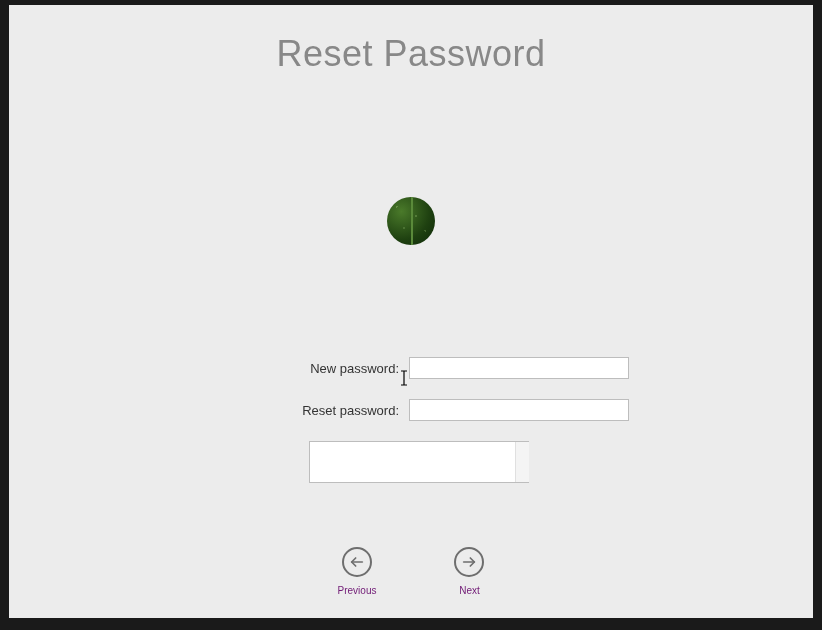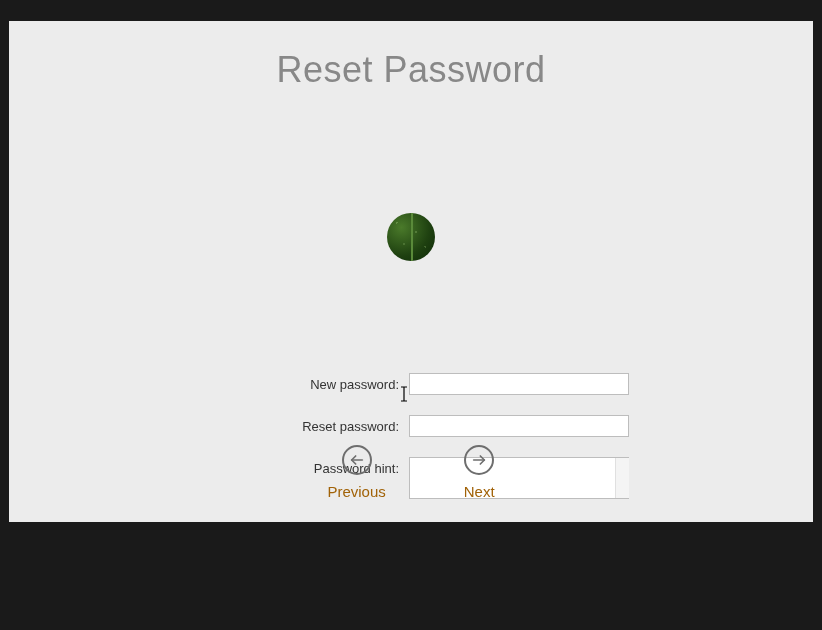--- a/index.html
+++ b/index.html
@@ -9,23 +9,23 @@
     }
     body {
       font-family: -apple-system, BlinkMacSystemFont, "Helvetica Neue", Helvetica, Arial, sans-serif;
       background: #1a1a1a;
       width: 822px;
       height: 630px;
       overflow: hidden;
     }
     .window {
       background: #ececec;
-      margin: 21px 9px;
+      margin: 5px 9px;
       width: 804px;
-      height: 501px;
+      height: 613px;
       position: relative;
     }
     .title {
       text-align: center;
       font-size: 36px;
       font-weight: 400;
       color: #888888;
       padding-top: 28px;
       letter-spacing: 0.5px;
     }
@@ -137,22 +137,22 @@
       display: flex;
       align-items: center;
       justify-content: center;
       margin-bottom: 8px;
     }
     .nav-icon svg {
       width: 16px;
       height: 16px;
     }
     .nav-label {
-      font-size: 15px;
-      color: #a16207;
+      font-size: 10px;
+      color: #701a75;
     }
     .cursor-caret {
       position: absolute;
       top: 365px;
       left: 390px;
       pointer-events: none;
       z-index: 10;
     }
   </style>
 </head>
@@ -166,21 +166,20 @@
   <div class="form">
     <div class="form-row">
       <label class="form-label">New password:</label>
       <input type="password" class="form-input" value="" style="">
     </div>
     <div class="form-row">
       <label class="form-label">Reset password:</label>
       <input type="password" class="form-input" value="" style="">
     </div>
     <div class="form-row">
-      <label class="form-label">Password hint:</label>
       <div class="hint-wrapper">
         <textarea class="form-input hint" value="" style=""></textarea>
         <div class="hint-scrollbar"></div>
       </div>
     </div>
   </div>
 
   <div class="nav-buttons">
     <button class="nav-button">
       <span class="nav-icon">

